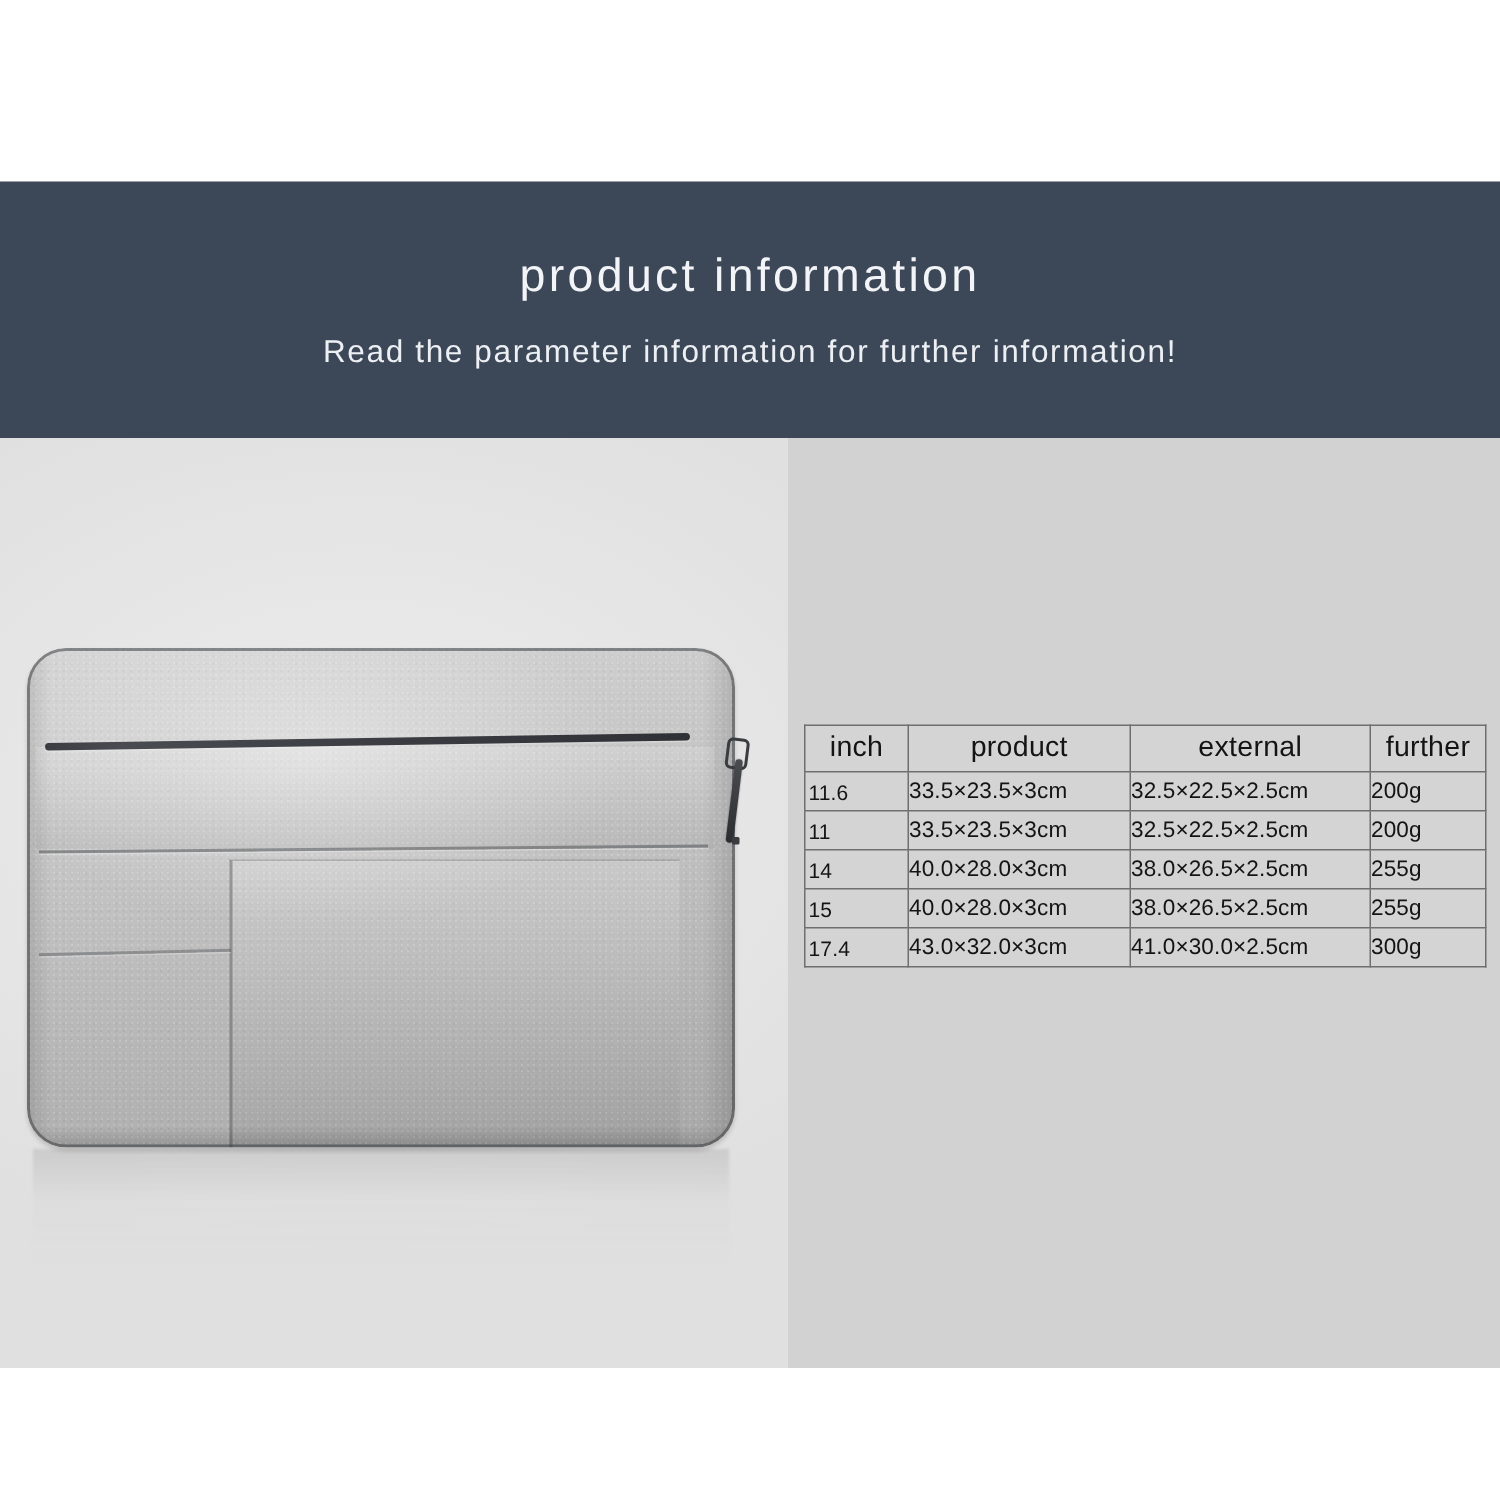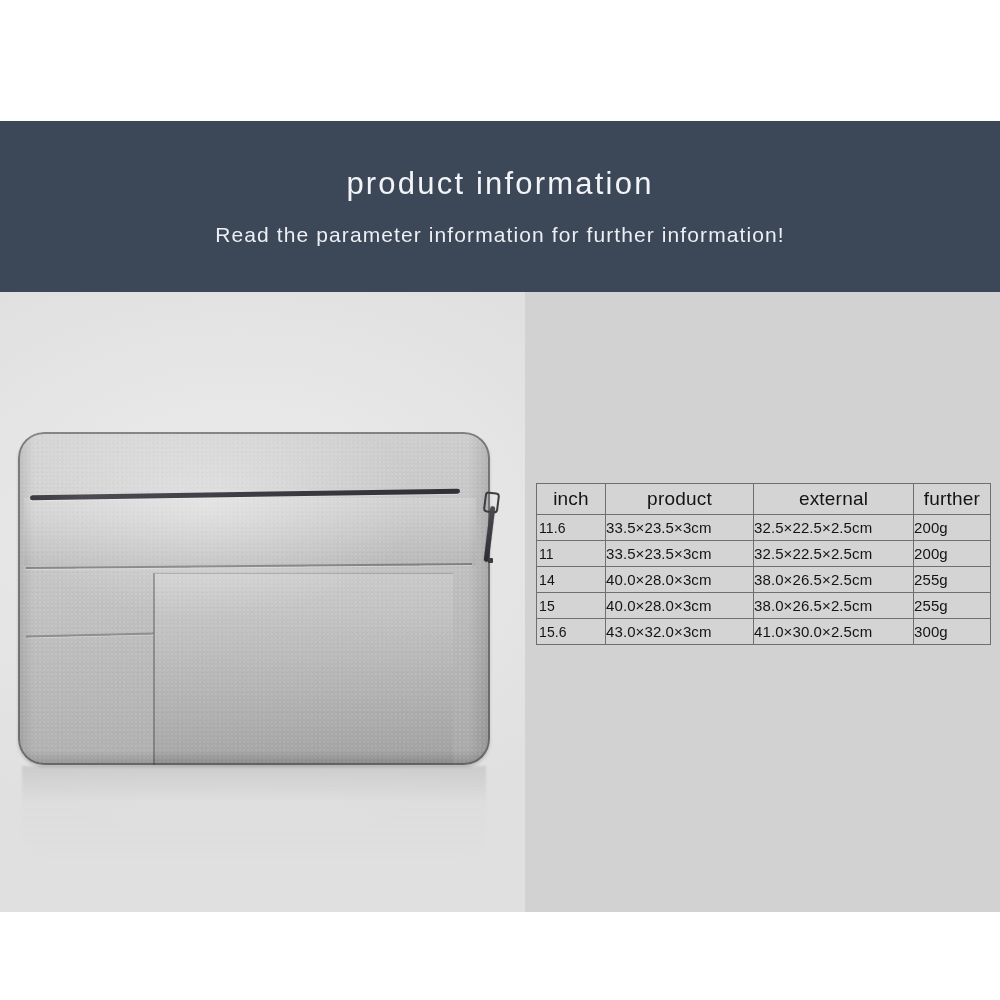--- a/index.html
+++ b/index.html
@@ -395,21 +395,21 @@
           <td>38.0×26.5×2.5cm</td>
           <td>255g</td>
         </tr>
         <tr>
           <td class="inch-cell">15</td>
           <td>40.0×28.0×3cm</td>
           <td>38.0×26.5×2.5cm</td>
           <td>255g</td>
         </tr>
         <tr>
-          <td class="inch-cell">15.6</td>
+          <td class="inch-cell">17.4</td>
           <td>43.0×32.0×3cm</td>
           <td>41.0×30.0×2.5cm</td>
           <td>300g</td>
         </tr>
       </tbody>
     </table>
   </div>
 
 </div>
 

